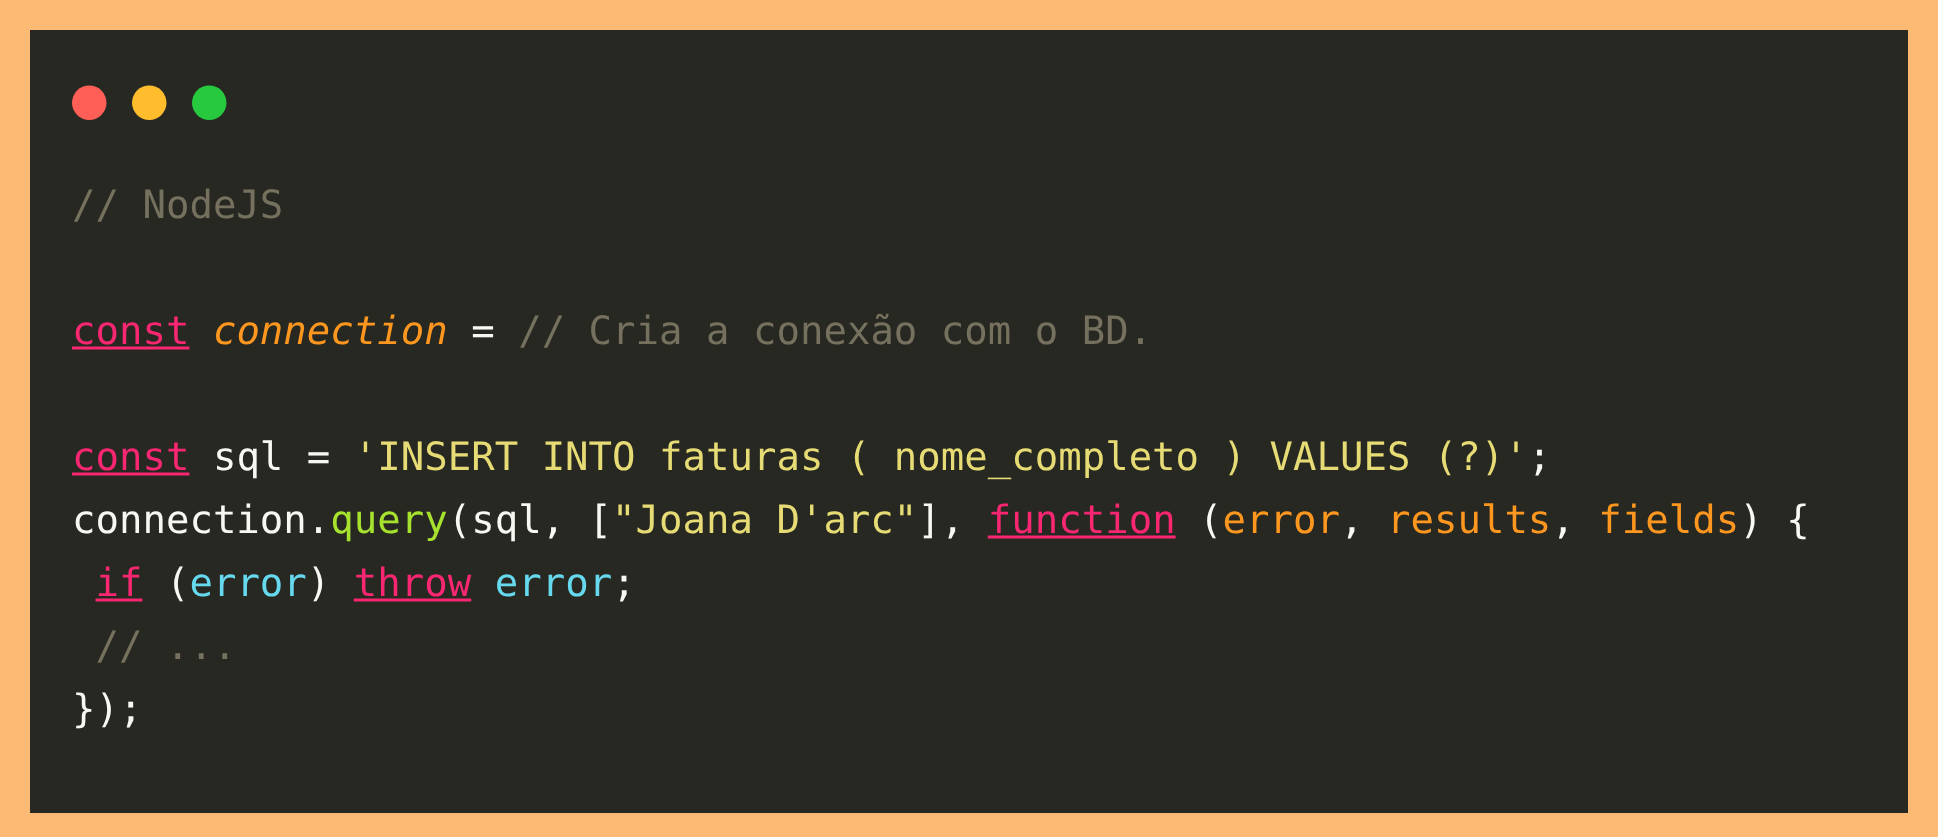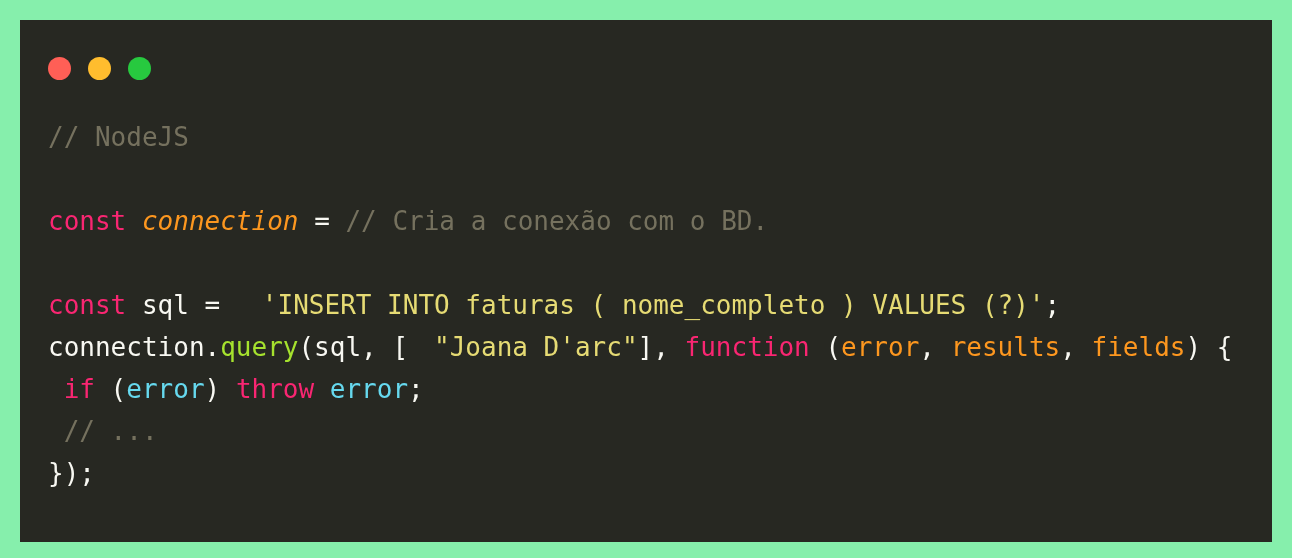--- a/index.html
+++ b/index.html
@@ -69,31 +69,31 @@
   .line {
     height: 42px;
     white-space: pre;
   }
   .line.blank {
     height: 42px;
   }
 
   .tok-plain   { color: #f8f8f2; }
   .tok-comment { color: #75715e; }
-  .tok-keyword { color: #f92672; }
+  .tok-keyword { color: #f92672; text-decoration: underline; }
   .tok-var     { color: #fd971f; font-style: italic; }
   .tok-param   { color: #fd971f; }
-  .tok-string  { color: #e6db74; margin-left: 26px; }
+  .tok-string  { color: #e6db74; }
   .tok-func    { color: #a6e22e; }
   .tok-ident   { color: #66d9ef; }
 </style>
 </head>
 <body>
 
-<div id="frame" style="background: #86efac;">
+<div id="frame" style="background: #fdba74;">
   <div id="window" style="background: rgb(39, 40, 34);">
 
     <div id="titlebar">
       <span class="dot" style="background: rgb(255, 95, 86);"></span>
       <span class="dot" style="background: rgb(255, 189, 46);"></span>
       <span class="dot" style="background: rgb(39, 201, 63);"></span>
     </div>
 
     <div id="code"><div class="line"><span class="tok-comment">// NodeJS</span></div><div class="line blank">&nbsp;</div><div class="line"><span class="tok-keyword">const</span><span class="tok-plain"> </span><span class="tok-var">connection</span><span class="tok-plain"> = </span><span class="tok-comment">// Cria a conexão com o BD.</span></div><div class="line blank">&nbsp;</div><div class="line"><span class="tok-keyword">const</span><span class="tok-plain"> sql = </span><span class="tok-string">'INSERT INTO faturas ( nome_completo ) VALUES (?)'</span><span class="tok-plain">;</span></div><div class="line"><span class="tok-plain">connection.</span><span class="tok-func">query</span><span class="tok-plain">(sql, [</span><span class="tok-string">"Joana D'arc"</span><span class="tok-plain">], </span><span class="tok-keyword">function</span><span class="tok-plain"> (</span><span class="tok-param">error</span><span class="tok-plain">, </span><span class="tok-param">results</span><span class="tok-plain">, </span><span class="tok-param">fields</span><span class="tok-plain">) {</span></div><div class="line"><span class="tok-plain"> </span><span class="tok-keyword">if</span><span class="tok-plain"> (</span><span class="tok-ident">error</span><span class="tok-plain">) </span><span class="tok-keyword">throw</span><span class="tok-plain"> </span><span class="tok-ident">error</span><span class="tok-plain">;</span></div><div class="line"><span class="tok-plain"> </span><span class="tok-comment">// ...</span></div><div class="line"><span class="tok-plain">});</span></div></div>
 

